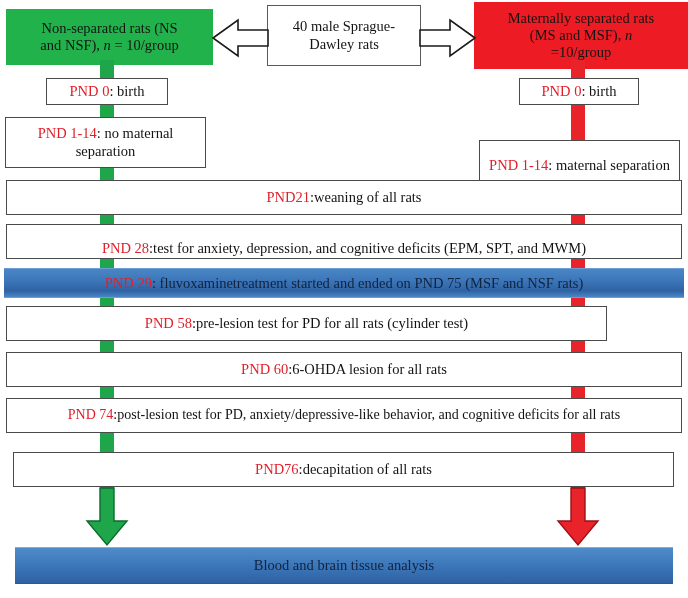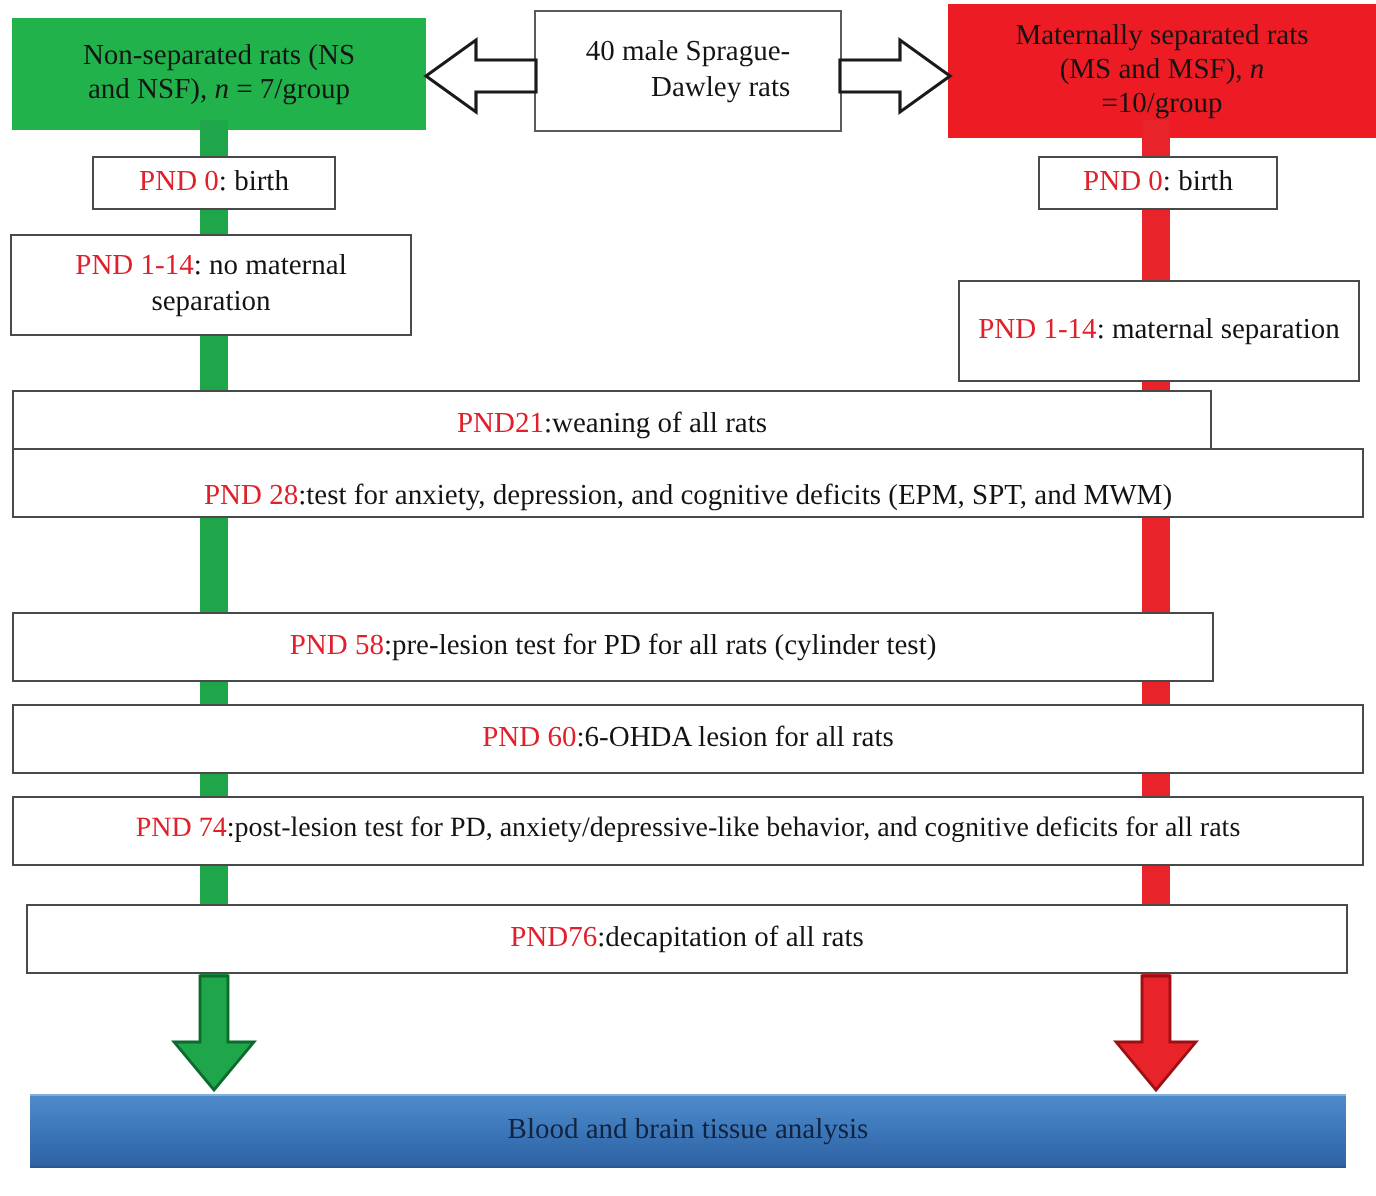--- a/index.html
+++ b/index.html
@@ -35,21 +35,21 @@
   .group-green { background: #22B24C; }
   .group-red   { background: #ED1C24; }
 
   
   .src-box {
     background: #ffffff;
     border: 1.4px solid #5a5a5a;
     display: flex;
     align-items: center;
     justify-content: center;
-    text-align: right;
+    text-align: center;
     line-height: 1.22;
     font-size: 14.5px;
     color: #141414;
   }
 
   
   .spine { z-index: 1; }
   .spine-green { background: #1FA64A; }
   .spine-red   { background: #E8232A; }
 
@@ -114,21 +114,21 @@
   <svg class="svglayer arrow-top" viewBox="0 0 688 598" xmlns="http://www.w3.org/2000/svg">
 
     <polygon points="213,38 238,20 238,30 268,30 268,46 238,46 238,56" fill="#ffffff" stroke="#1a1a1a" stroke-width="1.6" stroke-linejoin="miter"></polygon>
 
     <polygon points="475,38 450,20 450,30 420,30 420,46 450,46 450,56" fill="#ffffff" stroke="#1a1a1a" stroke-width="1.6" stroke-linejoin="miter"></polygon>
   </svg>
 
   <div class="abs group-box group-green" style="left:6px; top:9px; width:207px; height:56px;">
     <div>
       <span>Non-separated rats (NS</span><br>
-      <span>and NSF), </span><span class="italic">n</span><span> = 7/group</span>
+      <span>and NSF), </span><span class="italic">n</span><span> = 10/group</span>
     </div>
   </div>
 
   <div class="abs src-box" style="left:267px; top:5px; width:154px; height:61px;">
     <div>
       <span>40 male Sprague-</span><br>
       <span>Dawley rats</span>
     </div>
   </div>
 
@@ -157,32 +157,37 @@
       <span class="pnd">PND 0</span><span>: birth</span>
     </div>
   </div>
 
   <div class="abs step" style="left:479px; top:117px; width:201px; height:51px;margin-top:23px;">
     <div>
       <span class="pnd">PND 1-14</span><span>: maternal separation</span>
     </div>
   </div>
 
-  <div class="abs step" style="left:6px; top:180px; width:600px; height:35px;margin-top:15px;">
+  <div class="abs step" style="left:6px; top:180px; width:676px; height:35px;">
     <div>
       <span class="pnd">PND21</span><span>:weaning of all rats</span>
     </div>
   </div>
 
   <div class="abs step" style="left:6px; top:224px; width:676px; height:35px;align-items:flex-end;">
     <div>
       <span class="pnd">PND 28</span><span>:test for anxiety, depression, and cognitive deficits (EPM, SPT, and MWM)</span>
     </div>
   </div>
 
+  <div class="abs bluebar" style="left:4px; top:268px; width:680px; height:30px;">
+    <div>
+      <span class="pnd">PND 29</span><span>: fluvoxaminetreatment started and ended on PND 75 (MSF and NSF rats)</span>
+    </div>
+  </div>
 
   <div class="abs step" style="left:6px; top:306px; width:601px; height:35px;">
     <div>
       <span class="pnd">PND 58</span><span>:pre-lesion test for PD for all rats (cylinder test)</span>
     </div>
   </div>
 
   <div class="abs step" style="left:6px; top:352px; width:676px; height:35px;">
     <div>
       <span class="pnd">PND 60</span><span>:6-OHDA lesion for all rats</span>

